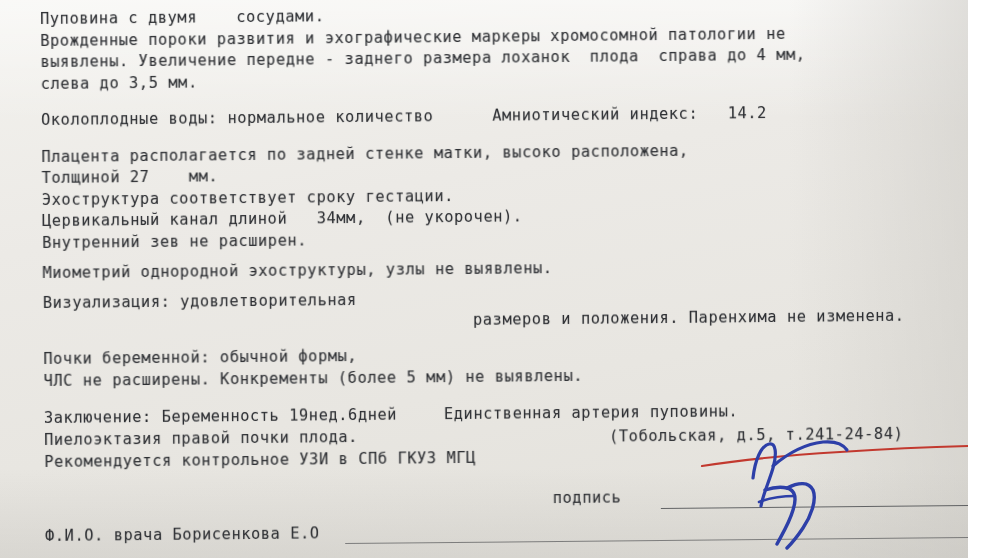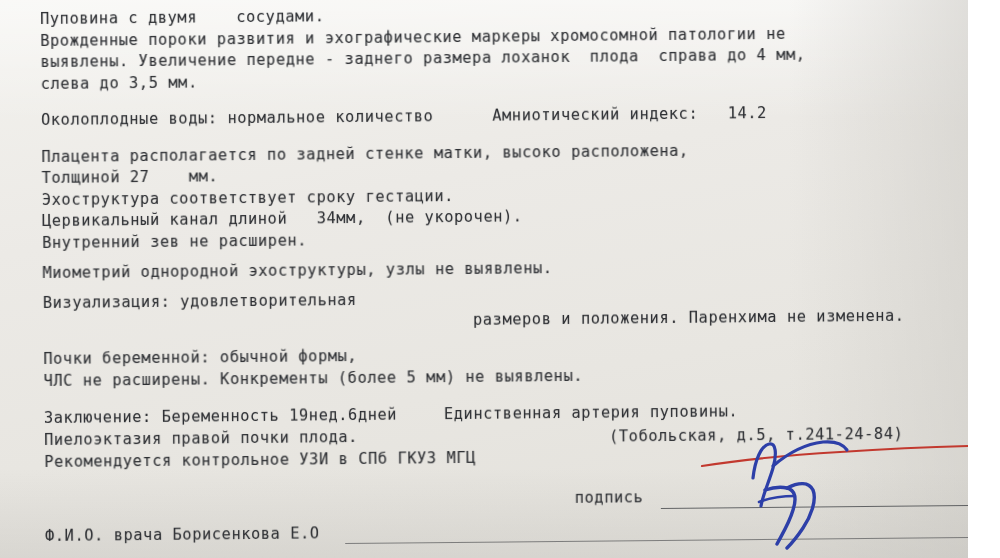--- a/index.html
+++ b/index.html
@@ -119,21 +119,21 @@
     <div class="line l-blur1" style="left:0px;  top:344px;">Почки беременной: обычной формы,</div>
     <div class="line l-blur1" style="left:0px;  top:366px;">ЧЛС не расширены. Конкременты (более 5 мм) не выявлены.</div>
 
     <div class="line l-blur1" style="left:0px;  top:403px;">Заключение: Беременность 19нед.6дней</div>
     <div class="line l-blur1" style="left:400px;top:403px;">Единственная артерия пуповины.</div>
     <div class="line l-blur1" style="left:0px;  top:425px;">Пиелоэктазия правой почки плода.</div>
     <div class="line l-blur2" style="left:565px;top:427px;">(Тобольская, д.5, т.241-24-84)</div>
 
     <div class="line l-blur1" style="left:0px;  top:447px;">Рекомендуется контрольное УЗИ в СПб ГКУЗ МГЦ</div>
 
-    <div class="line l-blur1" style="left:530px;top:488px;">подпись</div>
+    <div class="line l-blur1" style="left:508px;top:488px;">подпись</div>
     <div class="line l-blur1" style="left:0px;  top:521px;">Ф.И.О. врача Борисенкова Е.О</div>
 
     <div id="sig-rule" style="left:616px; top:508px; width:330px;"></div>
     <div id="bottom-rule" style="left:300px; top:540px; width:640px;"></div>
   </div>
 
   <svg id="red-stroke" viewBox="0 0 272 30">
     <path class="redink" stroke-width="2.2" d="M2 22 C 40 16, 90 11, 140 8 C 185 5, 230 3, 268 2"></path>
   </svg>
 

